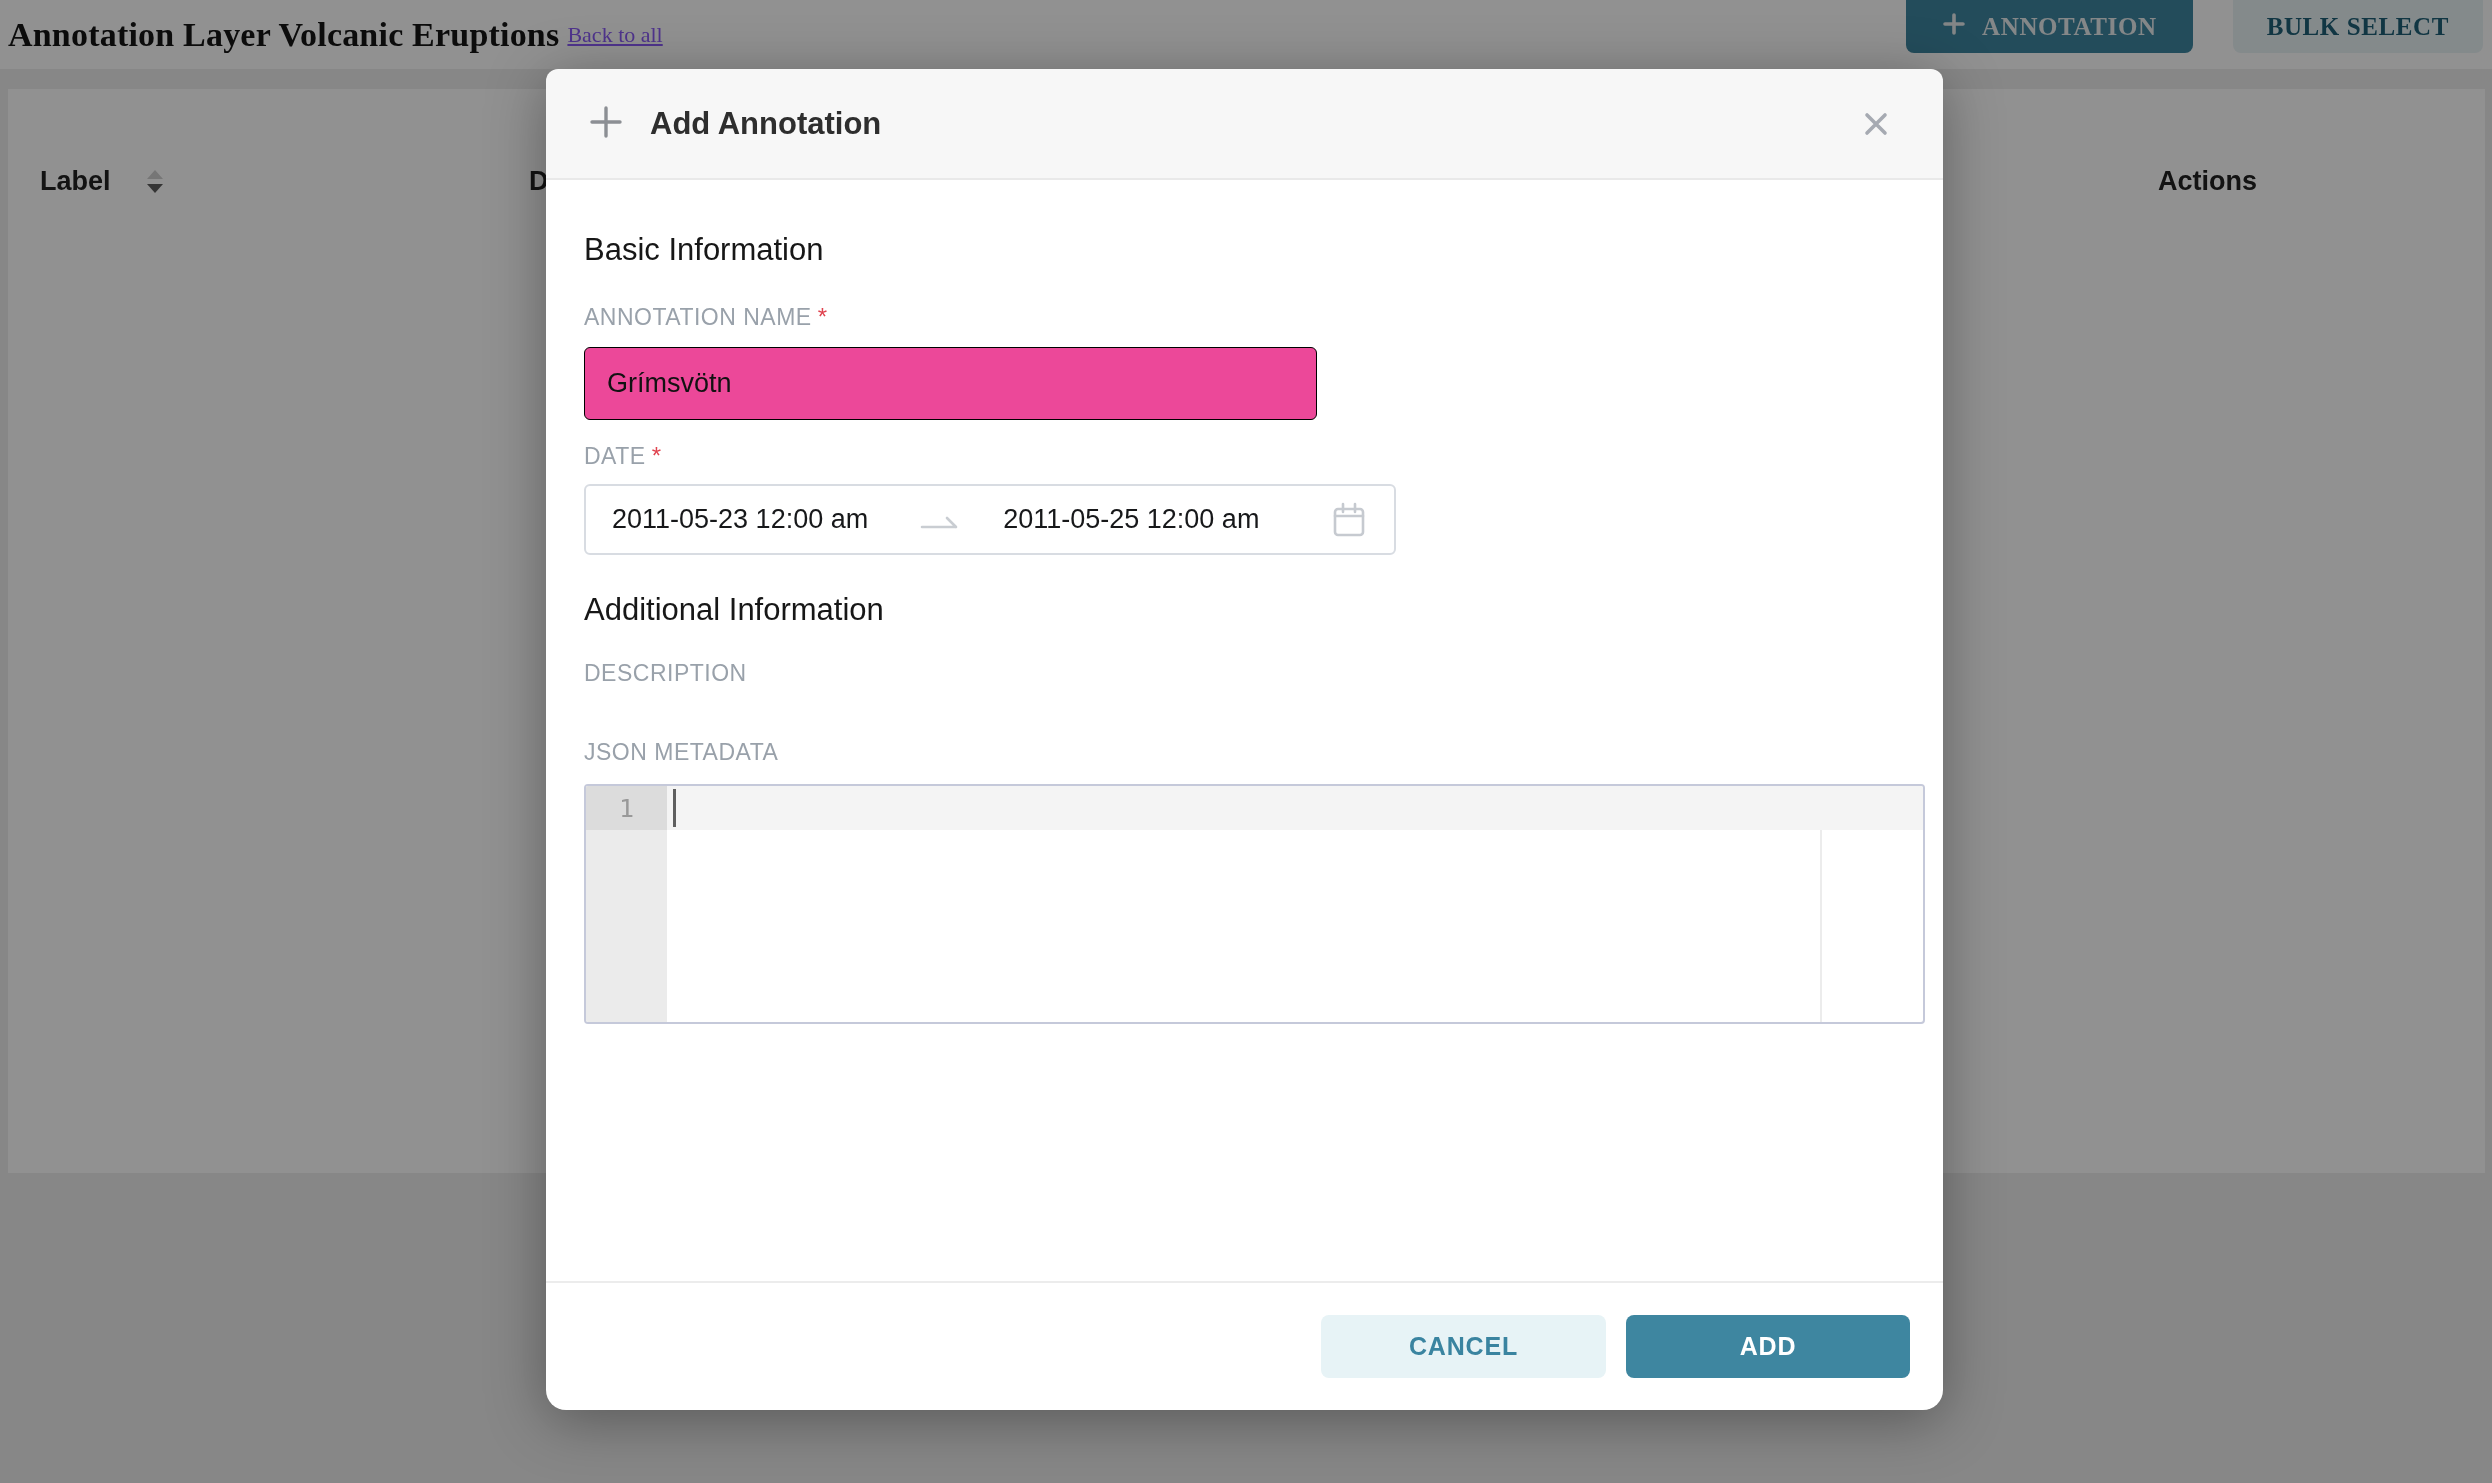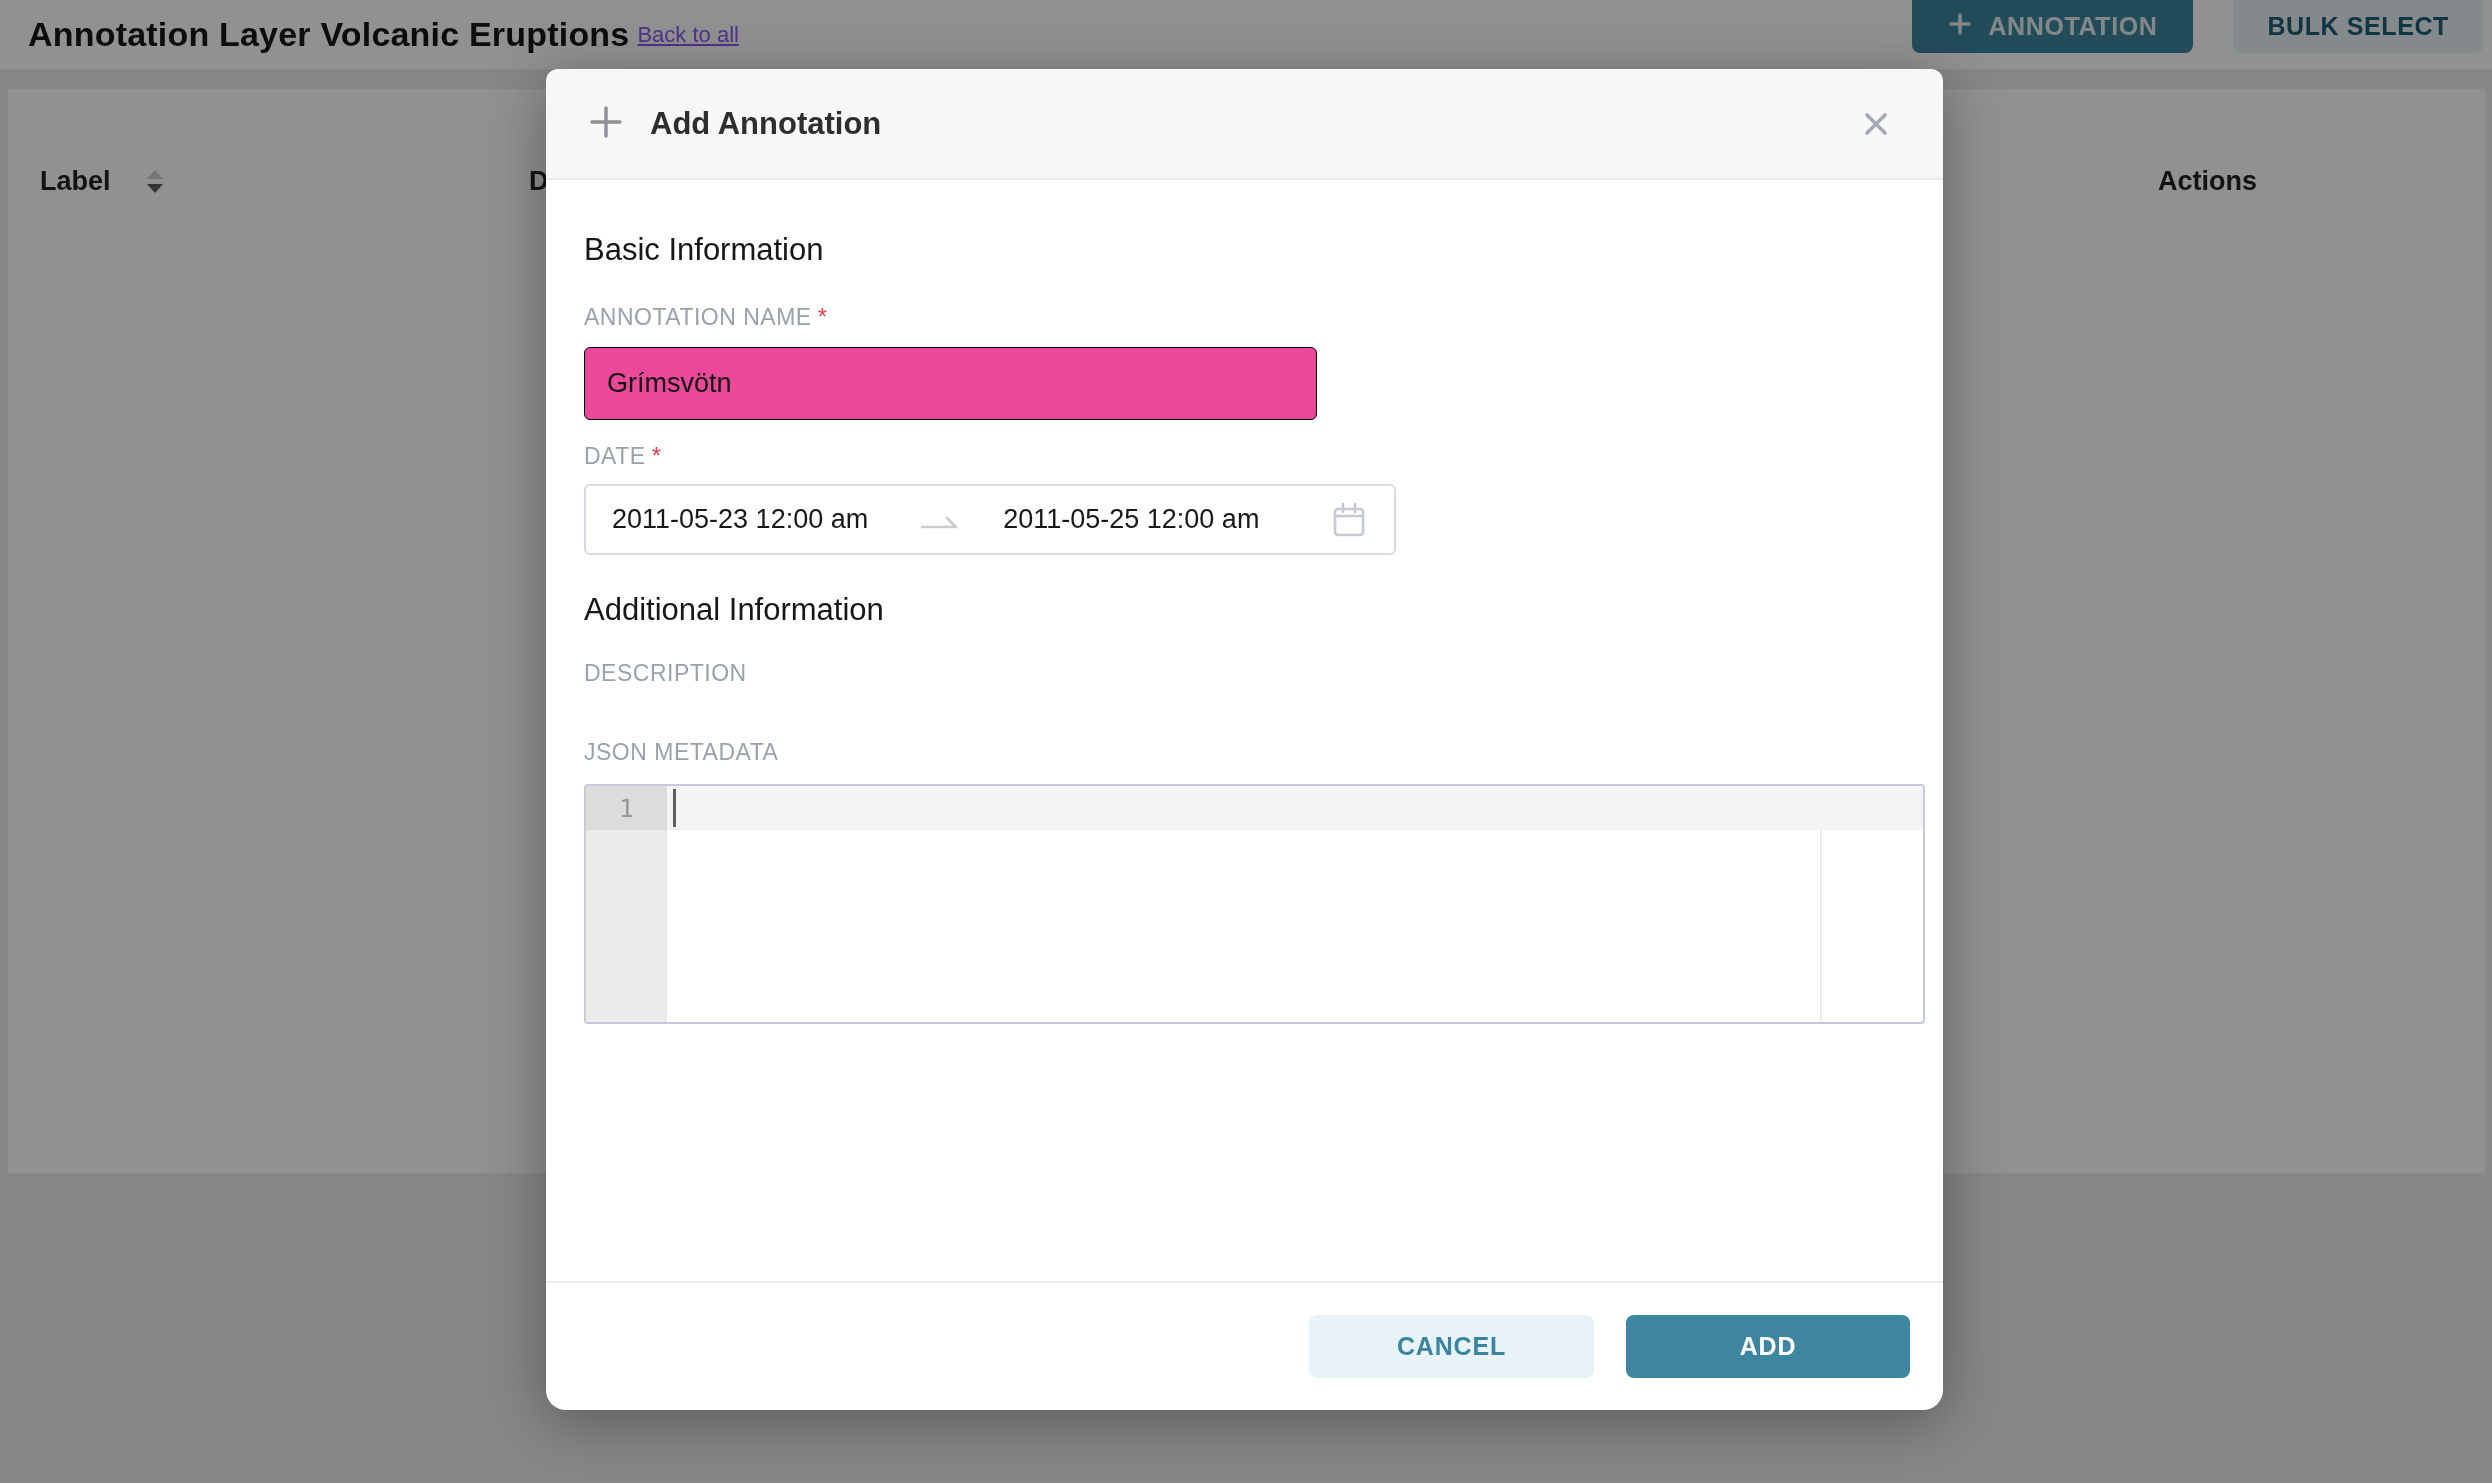--- a/index.html
+++ b/index.html
@@ -9,21 +9,22 @@
     font-family: "Liberation Sans", "DejaVu Sans", sans-serif;
     background: #ededed;
     color: #1d1d1d;
   }
 
   
   .page-header {
     position: absolute; top: 0; left: 0; right: 0; height: 69px;
     background: #ffffff;
     display: flex; align-items: center;
-    padding-left: 28px;
+    padding-left: 8px;
+    font-family: Liberation Serif, serif;
   }
   .page-title { font-size: 34px; font-weight: 700; color: #161616; letter-spacing: 0.2px; }
   .back-link {
     margin-left: 8px; font-size: 22px; color: #8b5cf6;
     text-decoration: underline; cursor: pointer;
   }
   .header-actions {
     margin-left: auto; display: flex; gap: 40px; padding-right: 10px;
     align-items: flex-start; height: 69px;
   }
@@ -141,21 +142,21 @@
     font-family: "DejaVu Sans Mono", monospace; font-size: 25px; color: #999999;
   }
   .je-active-line { position: absolute; left: 81px; right: 0; top: 0; height: 44px; background: #f4f4f4; }
   .je-cursor { position: absolute; left: 87px; top: 3px; width: 3px; height: 38px; background: #5f5f5f; }
   .je-print-margin { position: absolute; left: 1234px; top: 44px; bottom: 0; width: 2px; background: #ececec; }
 
   .modal-footer {
     flex: none; height: 129px;
     border-top: 2px solid #ececec;
     display: flex; align-items: center; justify-content: flex-end;
-    gap: 32px; padding-right: 33px;
+    gap: 20px; padding-right: 33px;
     border-radius: 0 0 12px 12px;
   }
   .btn-cancel {
     min-width: 285px; height: 63px;
     background: #e7f3f6; color: #3a84a0;
     border: none; border-radius: 8px;
     font-family: inherit; font-size: 25px; font-weight: 600; letter-spacing: 0.8px;
     cursor: pointer;
   }
   .btn-add {

